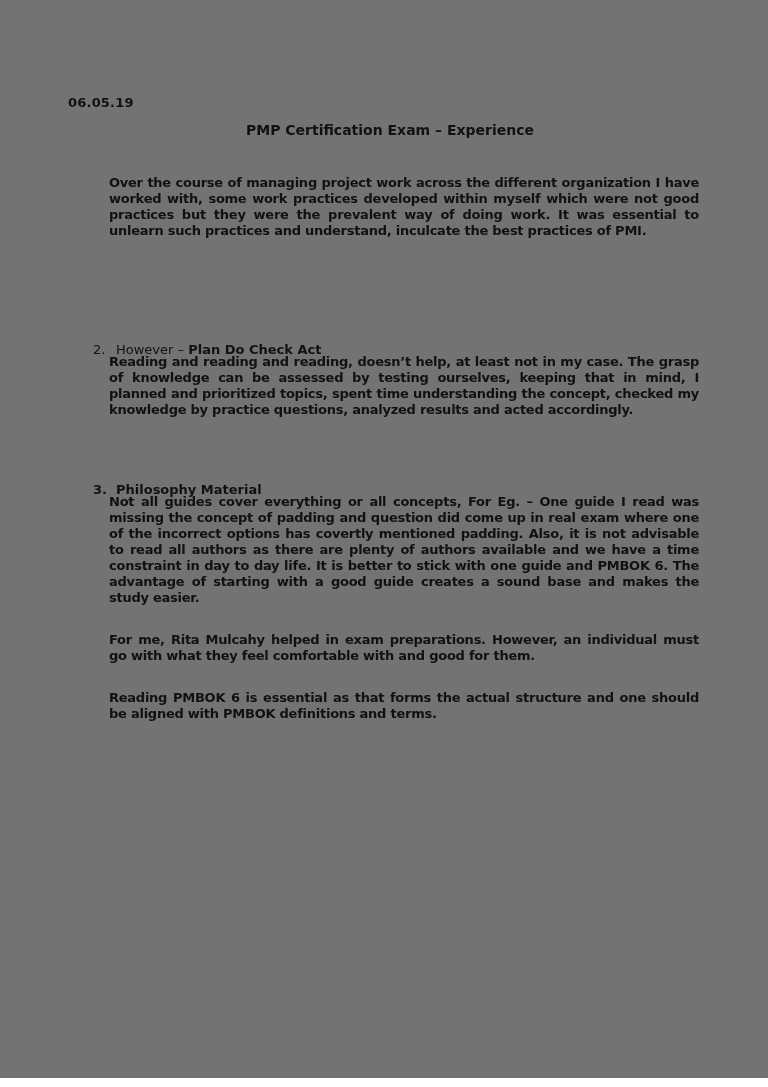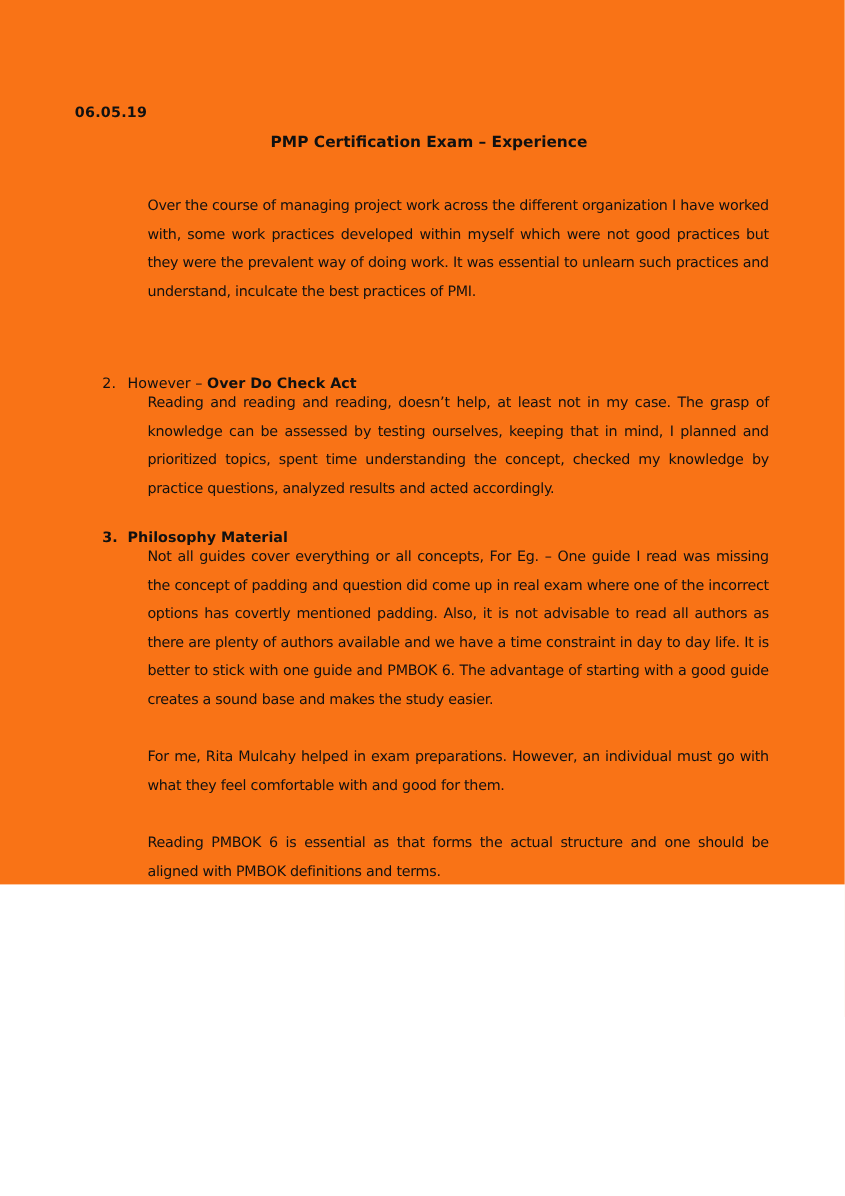--- a/index.html
+++ b/index.html
@@ -12,22 +12,22 @@
       height: 1087px;
       position: relative;
       overflow: hidden;
       font-family: "DejaVu Sans", sans-serif;
       color: #111111;
     }
     .page {
       position: absolute;
       left: 0; top: 0;
       width: 768px;
-      height: 804px;
-      background: #f97316;
+      height: 1078px;
+      background: #737373;
     }
     .date {
       position: absolute;
       left: 68px;
       top: 95px;
       font-size: 13px;
       font-weight: bold;
       letter-spacing: 0.2px;
     }
     .title {
@@ -51,48 +51,49 @@
       line-height: 17px;
       white-space: nowrap;
     }
     .num {
       display: inline-block;
       width: 23px;
     }
     .num.bold { font-weight: bold; }
     .heading .strong { font-weight: bold; }
     .para {
-      margin-left: 41px;
+      margin-left: 16px;
       font-size: 13px;
-      line-height: 26px;
+      line-height: 16px;
       text-align: justify;
       text-align-last: left;
       letter-spacing: -0.25px;
       word-spacing: 0px;
+      font-weight: bold;
     }
     .para-gap { height: 26px; }
   </style>
 </head>
 <body>
 
 <div class="page">
 
   <div class="date">06.05.19</div>
 
   <div class="title">
     <span>PMP Certification Exam – Experience</span>
   </div>
 
   <div class="section" style="top:172px;">
     <div class="para" style="margin-top:3px;">Over the course of managing project work across the different organization I have worked with, some work practices developed within myself which were not good practices but they were the prevalent way of doing work. It was essential to unlearn such practices and understand, inculcate the best practices of PMI.</div>
   </div>
 
   <div class="section" style="top:341px;">
     <div class="heading">
-      <span class="num">2.</span><span>However – </span><span class="strong">Over Do Check Act</span>
+      <span class="num">2.</span><span>However – </span><span class="strong">Plan Do Check Act</span>
     </div>
     <div class="para" style="margin-top:-4px;">Reading and reading and reading, doesn’t help, at least not in my case. The grasp of knowledge can be assessed by testing ourselves, keeping that in mind, I planned and prioritized topics, spent time understanding the concept, checked my knowledge by practice questions, analyzed results and acted accordingly.</div>
   </div>
 
   <div class="section" style="top:481px;">
     <div class="heading">
       <span class="num bold">3.</span><span></span><span class="strong">Philosophy Material</span>
     </div>
     <div class="para" style="margin-top:-4px;">Not all guides cover everything or all concepts, For Eg. – One guide I read was missing the concept of padding and question did come up in real exam where one of the incorrect options has covertly mentioned padding. Also, it is not advisable to read all authors as there are plenty of authors available and we have a time constraint in day to day life. It is better to stick with one guide and PMBOK 6. The advantage of starting with a good guide creates a sound base and makes the study easier.</div>
     <div class="para-gap"></div>

